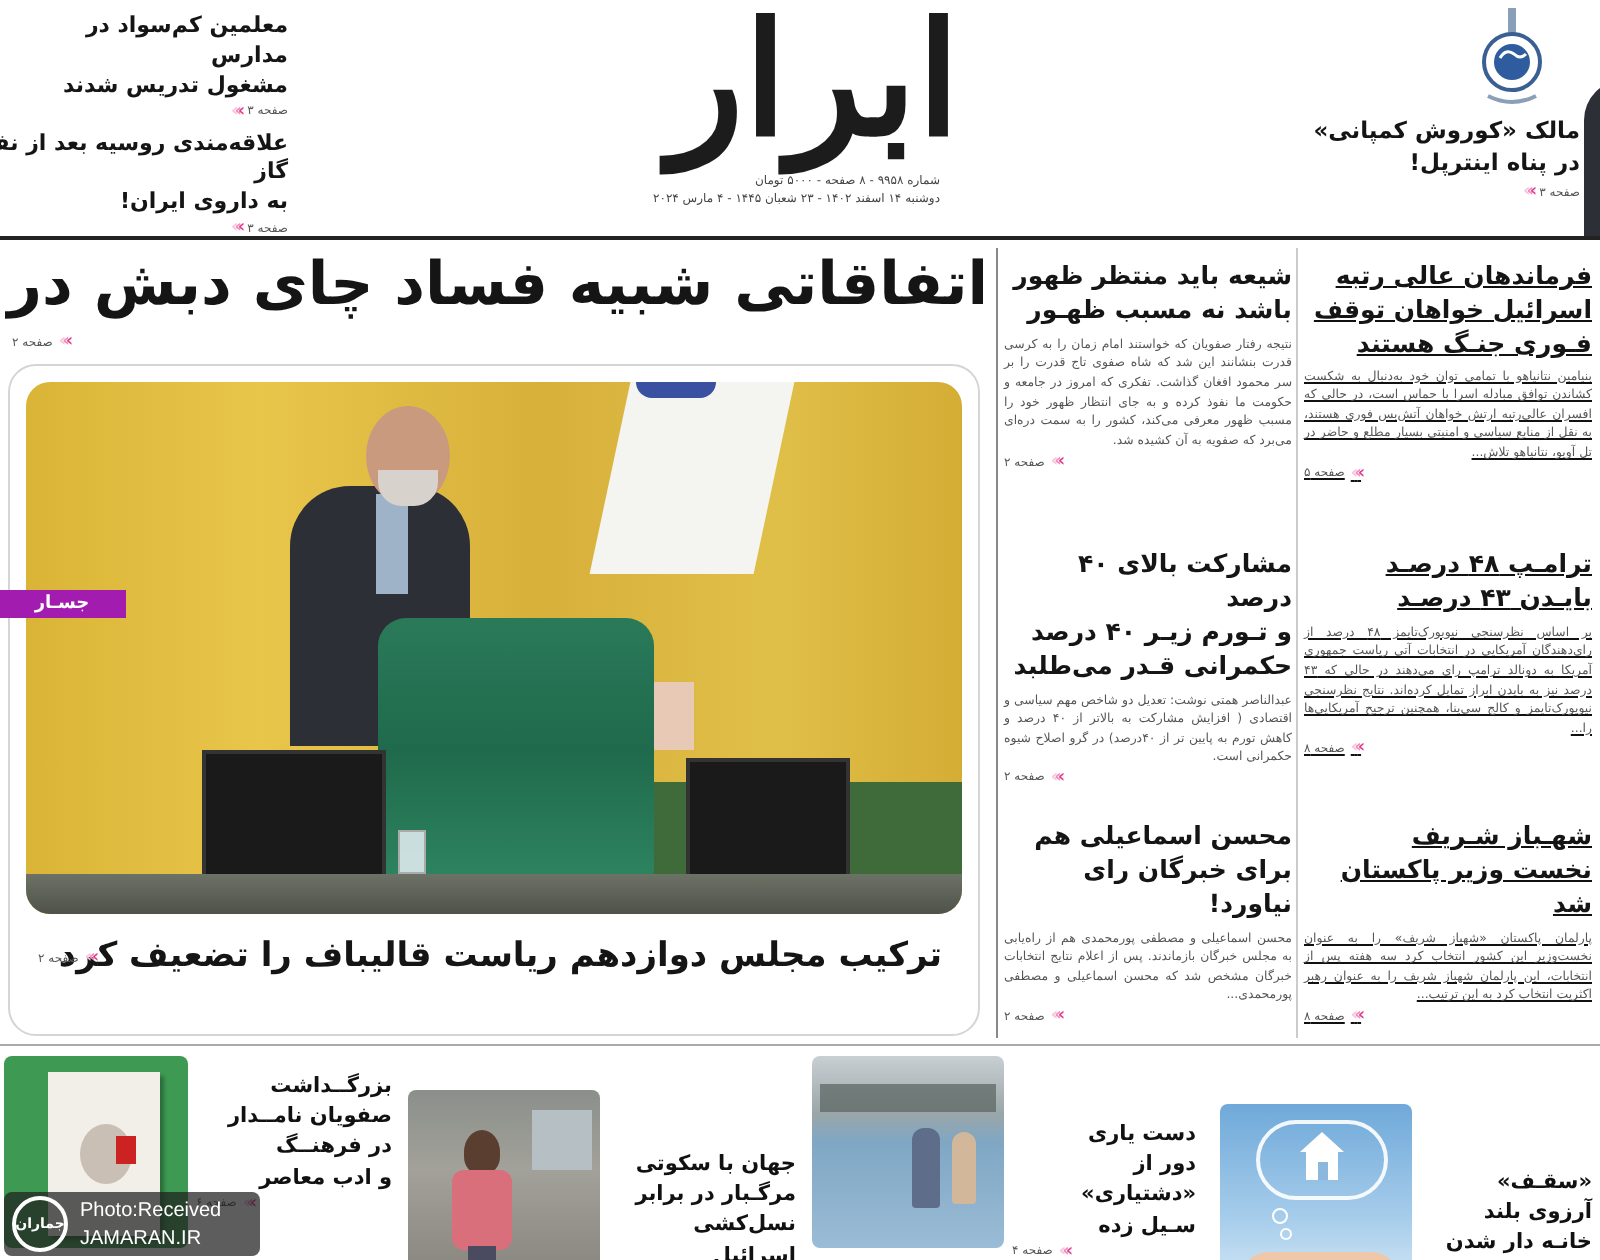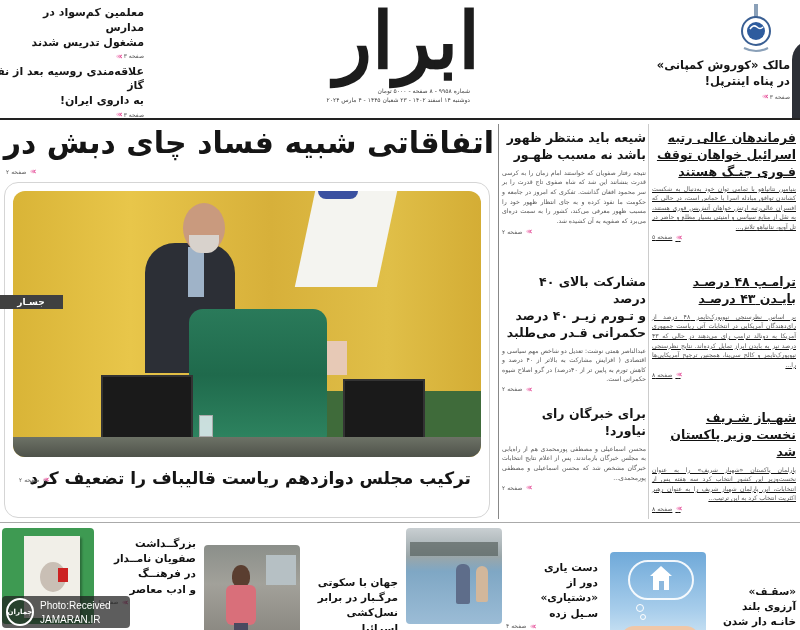--- a/index.html
+++ b/index.html
@@ -26,21 +26,21 @@
   .photo { overflow: hidden; border-radius: 8px; }
   .main-photo { background: linear-gradient(90deg, #d9b437 0%, #e8c64a 25%, #d7b03a 55%, #e0bf48 80%, #d4ad35 100%); border-radius: 12px; }
   .flag { background: #f4f4f0; transform: skewX(-12deg); }
   .chair-back { background: linear-gradient(180deg, #2a7a5a 0%, #1f6a4c 50%, #2e8460 100%); border-radius: 14px 14px 6px 6px; }
   .suit { background: #2c2f36; border-radius: 20px 20px 0 0; }
   .head { background: #c99a7e; border-radius: 50%; }
   .monitor { background: #1a1a1a; border: 2px solid #333; }
   .desk { background: linear-gradient(180deg, #6d7266 0%, #4e524a 100%); }
   .green-floor { background: #3f6b3a; }
 
-  .tag-label { background: #404040; color: #fff; font-size: 9px; font-weight: bold; padding: 2px 6px; }
+  .tag-label { background: #a21caf; color: #fff; font-size: 9px; font-weight: bold; padding: 2px 6px; }
 
   .bottom-card { background: #fff; }
   .b-title { font-weight: bold; font-size: 10.5px; line-height: 1.45; color: #111; }
 
   .watermark { background: rgba(30,30,30,0.72); color: #fff; border-radius: 4px; }
 </style>
 </head>
 <body>
 
 <div class="abs" style="left:300px; top:0; width:210px; height:108px;">
@@ -162,20 +162,21 @@
     <div class="hl" style="font-size:12.5px;">و تـورم زیـر ۴۰ درصد</div>
     <div class="hl" style="font-size:12.5px;">حکمرانی قـدر می‌طلبد</div>
     <div class="body-text" style="margin-top:4px;">عبدالناصر همتی نوشت: تعدیل دو شاخص مهم سیاسی و اقتصادی ( افزایش مشارکت به بالاتر از ۴۰ درصد و کاهش تورم به پایین تر از ۴۰درصد) در گرو اصلاح شیوه حکمرانی است.</div>
     <div class="pageref" style="justify-content:flex-end;">
       <span class="chev" style="direction:rtl;"><span>›</span><span class="c2">›</span><span class="c3">›</span></span>
       <span>صفحه ۲</span>
     </div>
   </div>
 
   <div>
+    <div class="hl" style="font-size:12.5px; margin-top:4px;">محسن اسماعیلی هم</div>
     <div class="hl" style="font-size:12.5px;">برای خبرگان رای نیاورد!</div>
     <div class="body-text" style="margin-top:4px;">محسن اسماعیلی و مصطفی پورمحمدی هم از راه‌یابی به مجلس خبرگان بازماندند. پس از اعلام نتایج انتخابات خبرگان مشخص شد که محسن اسماعیلی و مصطفی پورمحمدی...</div>
     <div class="pageref" style="justify-content:flex-end;">
       <span class="chev" style="direction:rtl;"><span>›</span><span class="c2">›</span><span class="c3">›</span></span>
       <span>صفحه ۲</span>
     </div>
   </div>
 </div>
 
 <div class="abs" style="left:652px; top:124px; width:144px;text-decoration:underline;">

